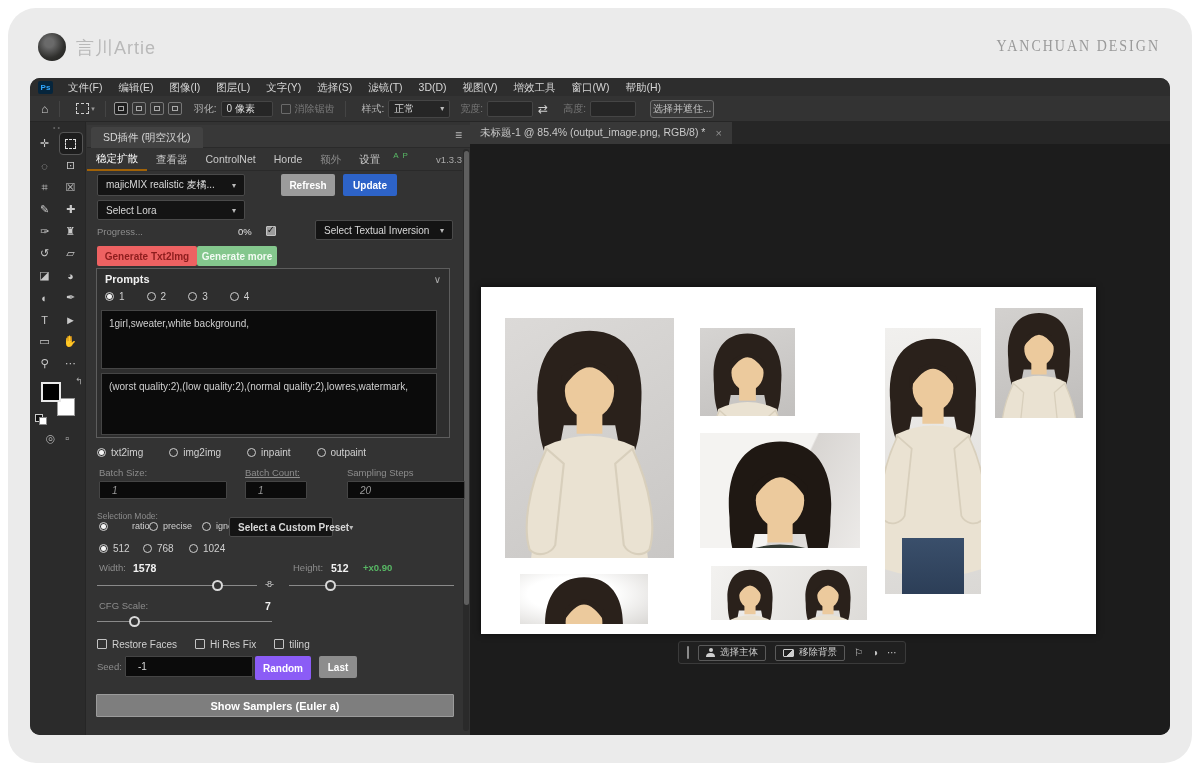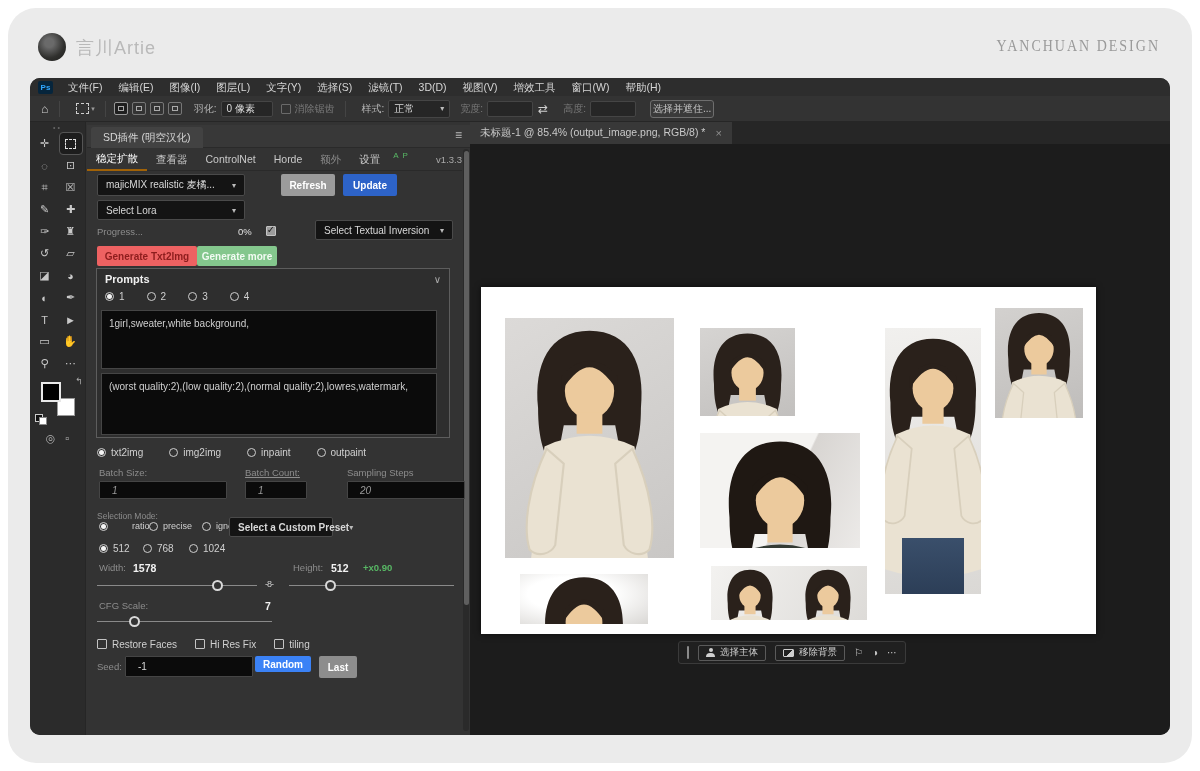--- a/index.html
+++ b/index.html
@@ -454,24 +454,25 @@
         <span class="radio-lab" style="margin-right:18px;">Restore Faces</span>
         <span class="checkbox"></span>
         <span class="radio-lab" style="margin-right:18px;">Hi Res Fix</span>
         <span class="checkbox"></span>
         <span class="radio-lab">tiling</span>
       </div>
 
       <div class="row" style="top:534px; height:22px;">
         <span class="lab-dim" style="position:absolute; left:0; top:5px;">Seed:</span>
         <span class="dk-input" style="position:absolute; left:28px; width:128px; height:21px; font-style:normal; color:#d6d6d6;">-1</span>
-        <span class="btn" style="position:absolute; left:158px; width:56px; height:16px; background:#3b82f6; font-size:10px;">Random</span>
+        <span class="btn" style="position:absolute; left:158px; width:56px; height:24px; background:#8b5cf6; font-size:10px;">Random</span>
         <span class="btn" style="position:absolute; left:222px; width:38px; height:22px; background:#8d8d8d; font-size:10px;">Last</span>
       </div>
 
+      <div class="big-btn" style="top:572px;">Show Samplers (Euler a)</div>
     </div>
 
     <div class="canvas-area">
       <div class="tabbar">
         <div class="doc-tab">
           <span>未标题-1 @ 85.4% (output_image.png, RGB/8) *</span>
           <span class="doc-close">×</span>
         </div>
       </div>
 

